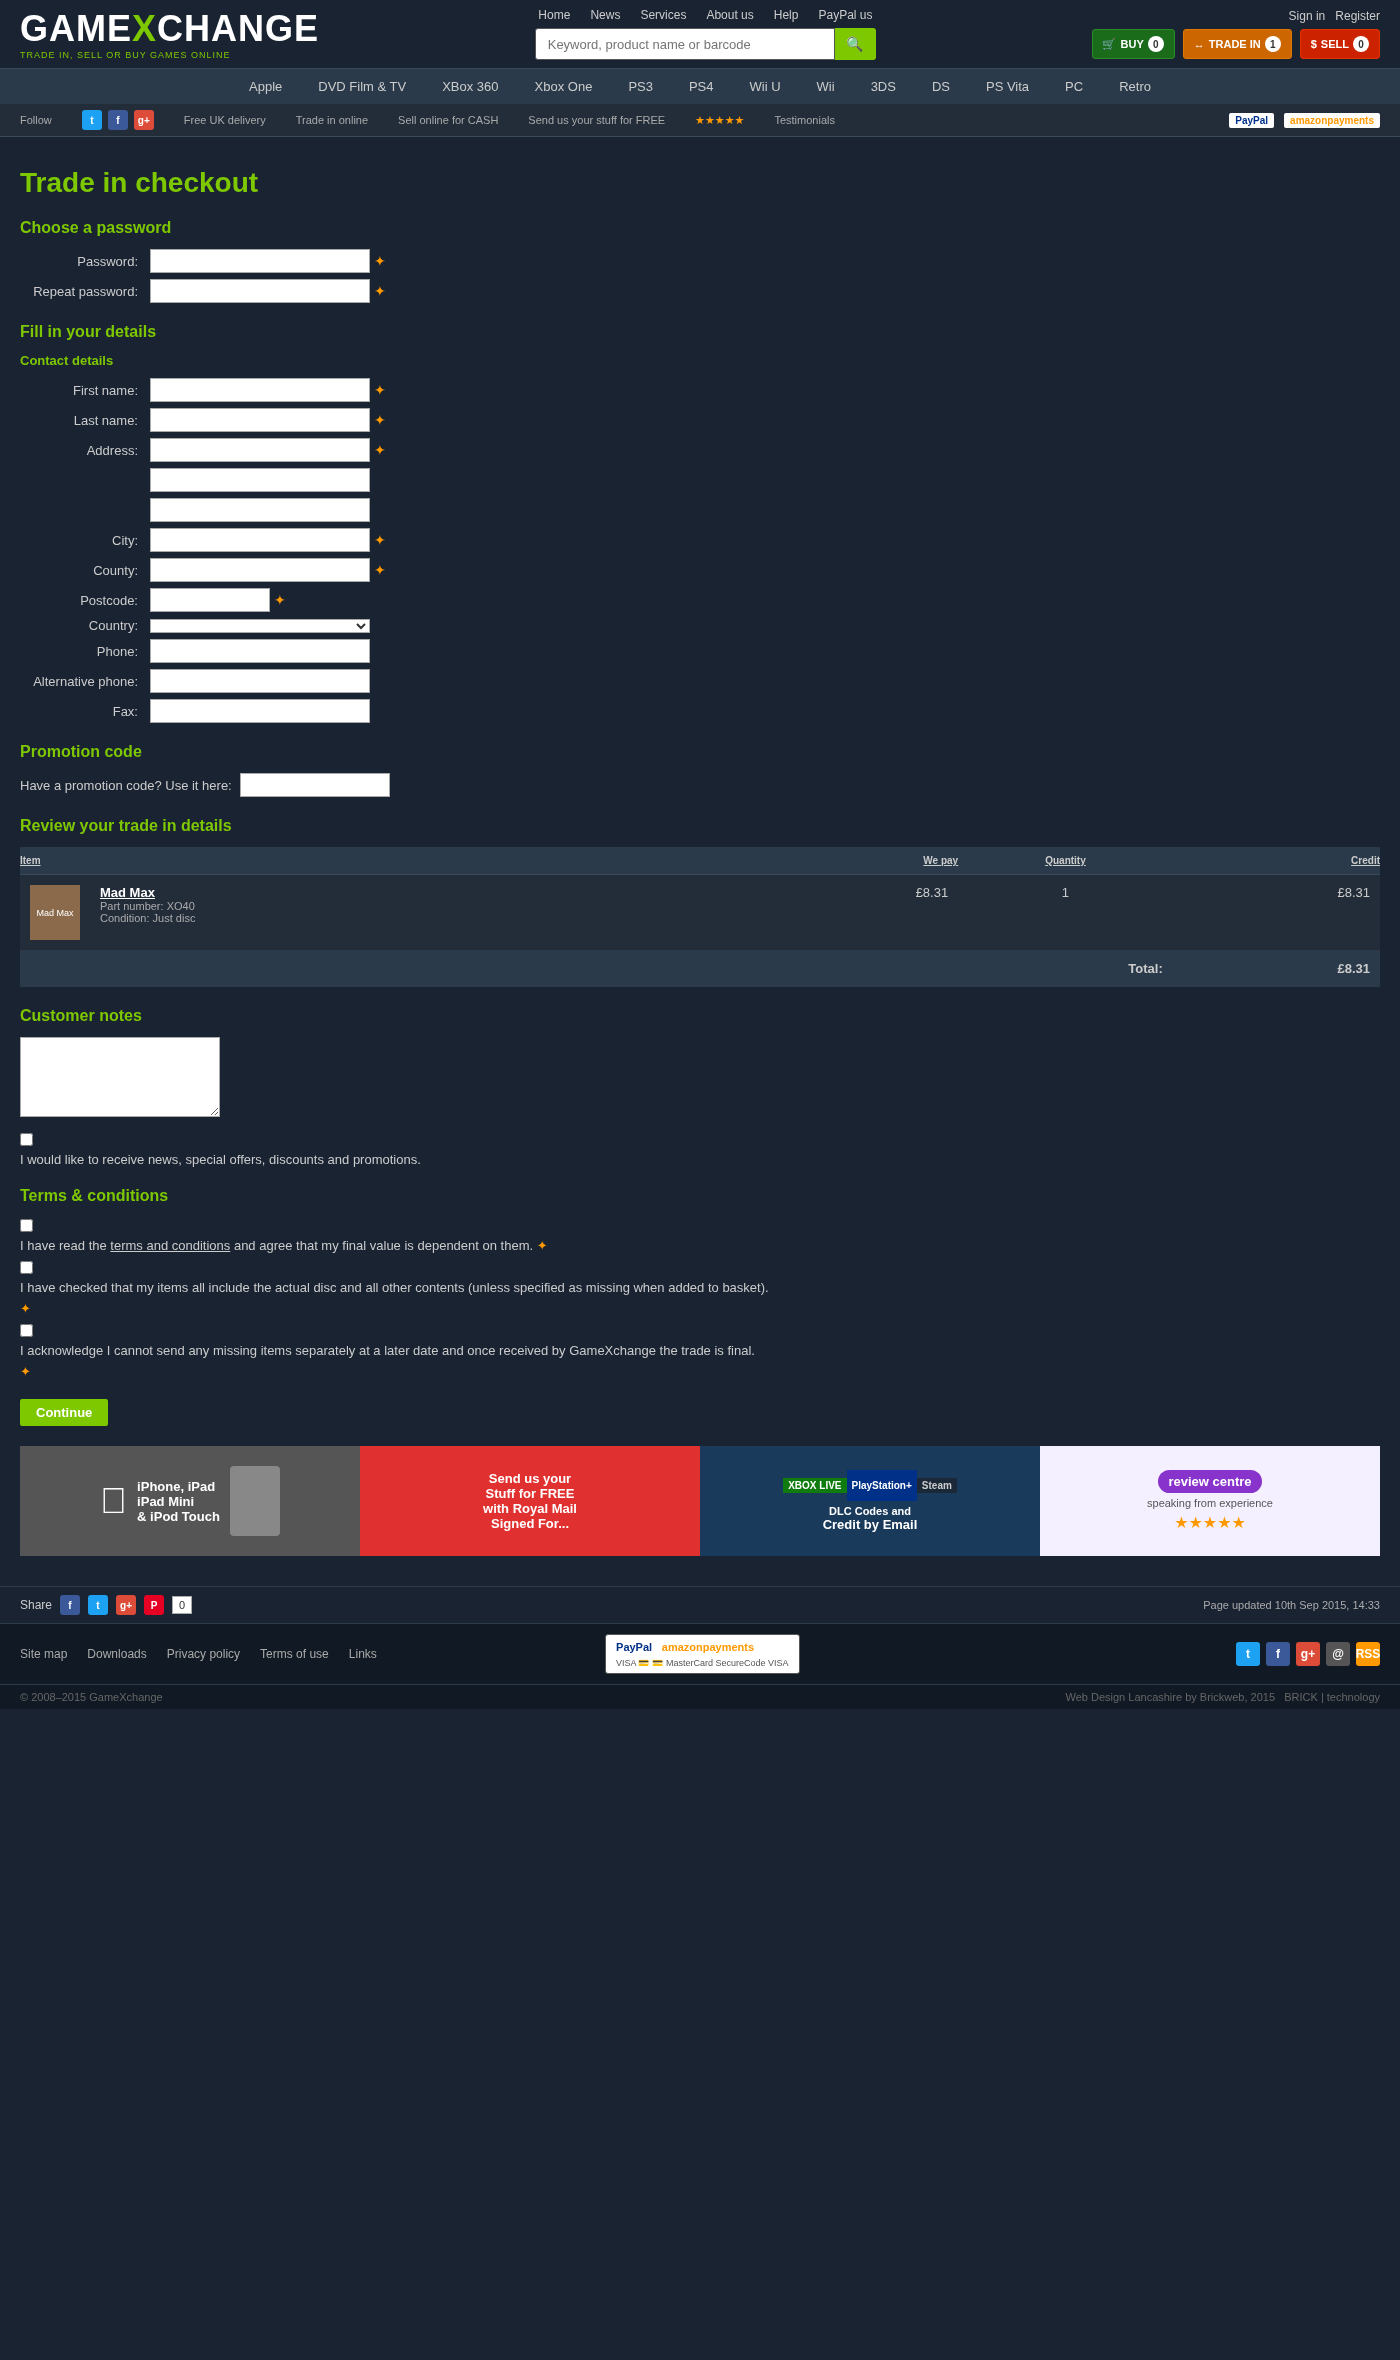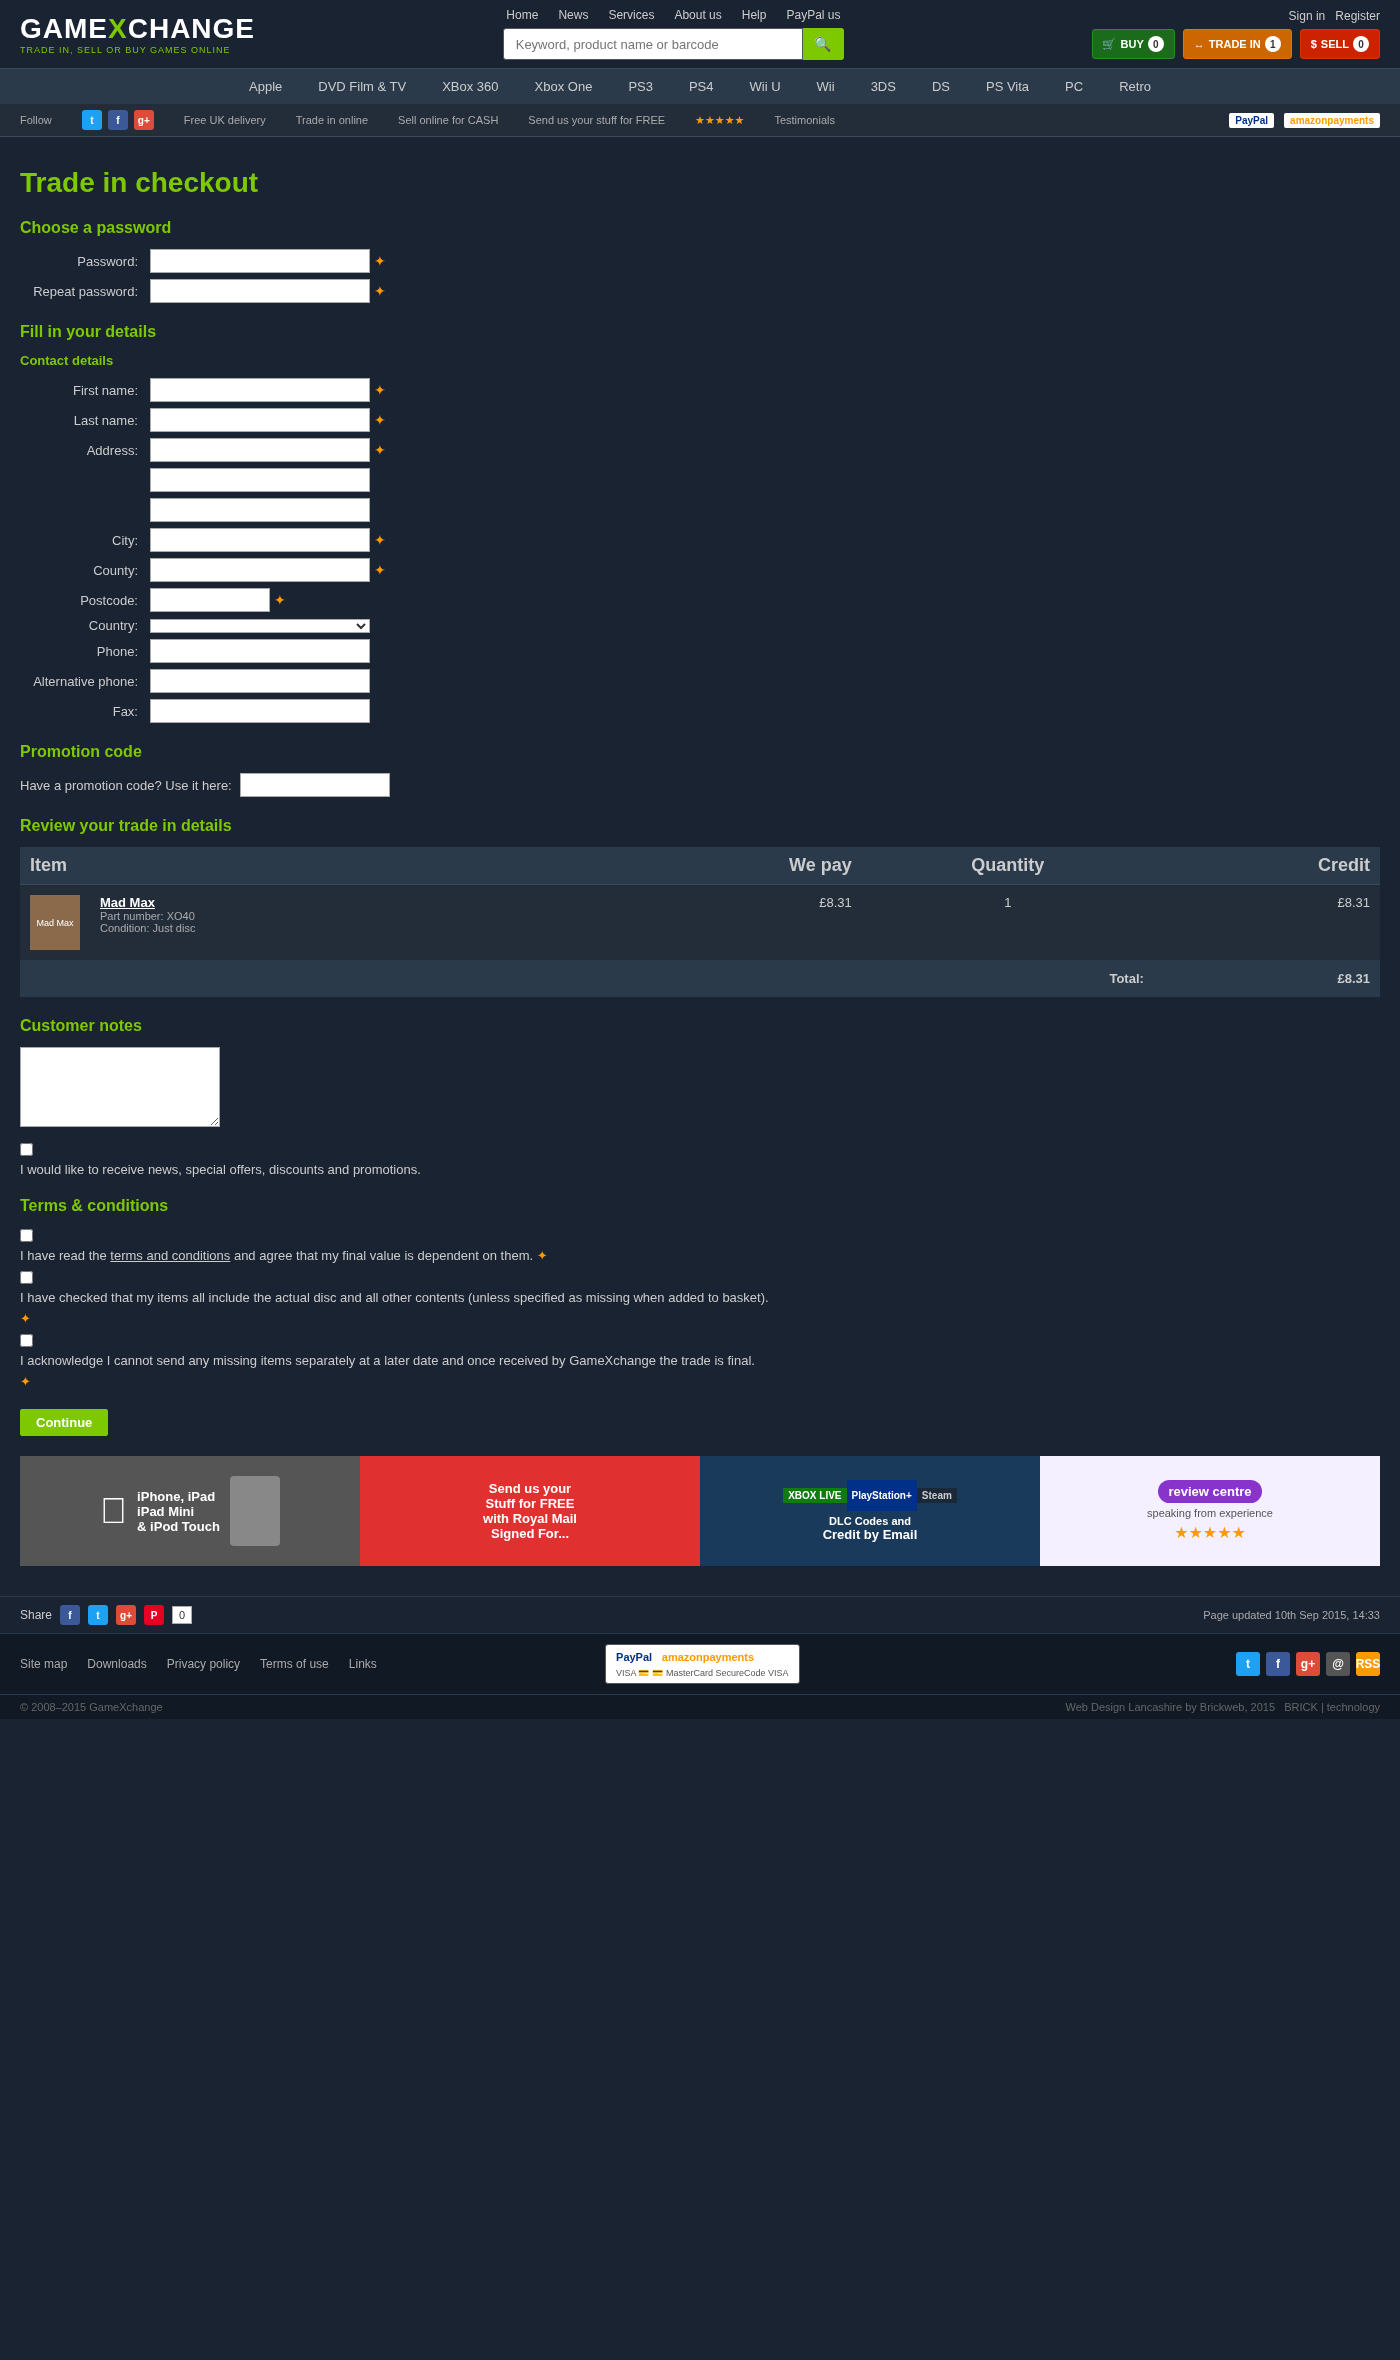--- a/index.html
+++ b/index.html
@@ -1,21 +1,21 @@
 <!DOCTYPE html>
 <html><head>
   <meta charset="utf-8">
   <style>
     * { box-sizing: border-box; margin: 0; padding: 0; }
     body { font-family: Arial, sans-serif; font-size: 13px; background: #1a2332; color: #ccc; width: 1400px; }
 
     
     .top-header { background: #1a2332; display: flex; align-items: center; justify-content: space-between; padding: 8px 20px; }
     .logo-area { display: flex; flex-direction: column; }
-    .logo-text { color: #fff; font-size: 28px; font-weight: bold; letter-spacing: 1px; }
+    .logo-text { color: #fff; font-size: 36px; font-weight: bold; letter-spacing: 1px; }
     .logo-text span { color: #7ec800; }
     .logo-sub { color: #7ec800; font-size: 9px; letter-spacing: 1px; text-transform: uppercase; }
     .top-nav { display: flex; gap: 20px; align-items: center; }
     .top-nav a { color: #ccc; text-decoration: none; font-size: 12px; }
     .search-bar { display: flex; align-items: center; }
     .search-bar input { width: 300px; padding: 8px 12px; border: 1px solid #555; background: #fff; color: #333; font-size: 13px; border-radius: 3px 0 0 3px; outline: none; }
     .search-btn { background: #7ec800; border: none; padding: 8px 12px; cursor: pointer; border-radius: 0 3px 3px 0; color: #fff; font-size: 14px; }
     .header-actions { display: flex; gap: 8px; align-items: center; }
     .action-btn { display: flex; align-items: center; gap: 4px; padding: 6px 10px; border-radius: 3px; font-size: 11px; font-weight: bold; cursor: pointer; text-decoration: none; color: #fff; }
     .btn-buy { background: #1a6b1a; border: 1px solid #2a8b2a; }
@@ -54,21 +54,21 @@
     .req-star { color: #f90; font-size: 14px; margin-left: 4px; }
     select.form-input { height: 14px; }
 
     
     .promo-row { display: flex; align-items: center; margin-bottom: 10px; }
     .promo-label { color: #ccc; font-size: 13px; margin-right: 8px; }
     .promo-input { width: 150px; padding: 4px 6px; background: #fff; border: 1px solid #aaa; color: #333; font-size: 13px; height: 24px; }
 
     
     .review-table { width: 100%; border-collapse: collapse; margin-top: 10px; background: #232d3a; }
-    .review-table th { background: #2a3a4a; color: #ccc; padding: 8px 10px; text-align: left; font-size: 18px; border-bottom: 1px solid #3a4a5a; }
+    .review-table th { background: #2a3a4a; color: #ccc; padding: 8px 0; text-align: left; font-size: 10px; border-bottom: 1px solid #3a4a5a; text-decoration: underline; }
     .review-table th.right { text-align: right; }
     .review-table th.center { text-align: center; }
     .review-table td { padding: 10px; color: #ccc; font-size: 13px; border-bottom: 1px solid #2a3a4a; vertical-align: top; }
     .review-table td.right { text-align: right; }
     .review-table td.center { text-align: center; }
     .item-img { width: 50px; height: 55px; background: #666; margin-right: 10px; flex-shrink: 0; }
     .item-cell { display: flex; align-items: flex-start; }
     .item-name { color: #fff; font-weight: bold; text-decoration: underline; cursor: pointer; }
     .item-detail { color: #aaa; font-size: 11px; }
     .total-row td { background: #2a3a4a; font-weight: bold; color: #ccc; }

